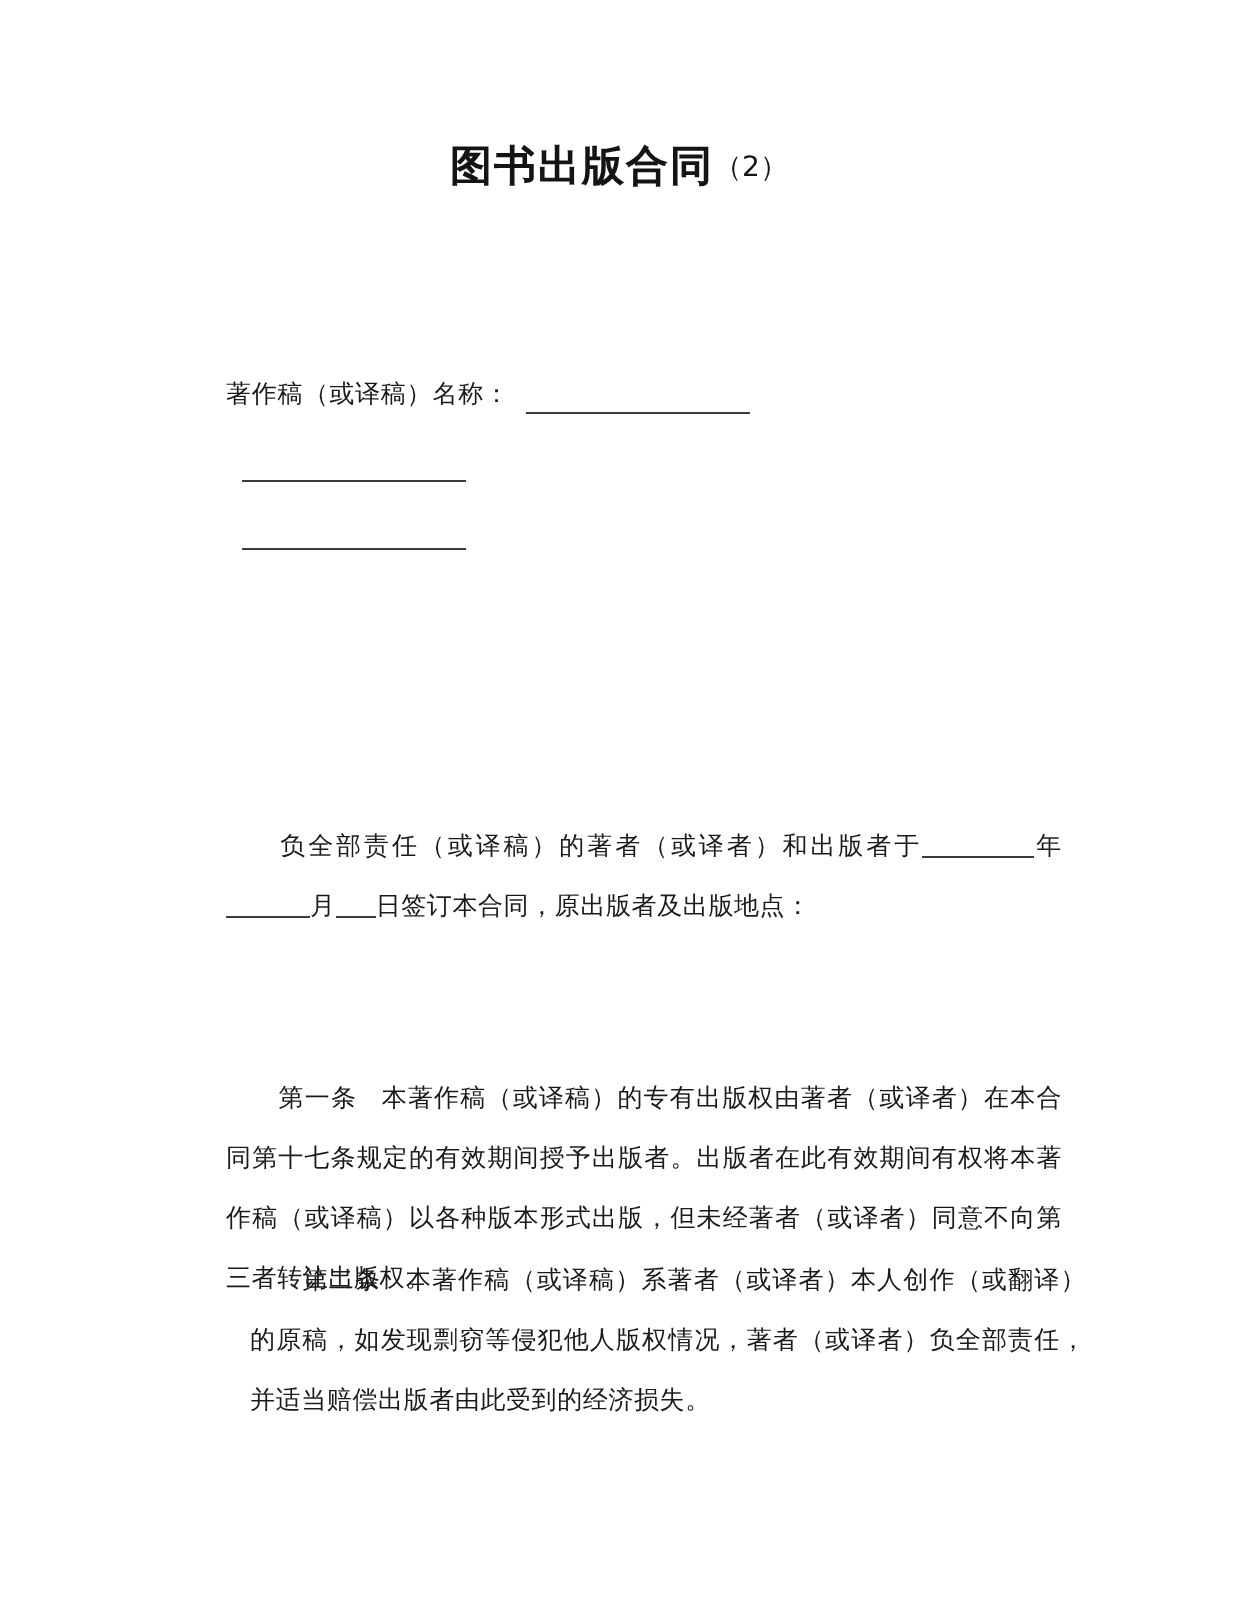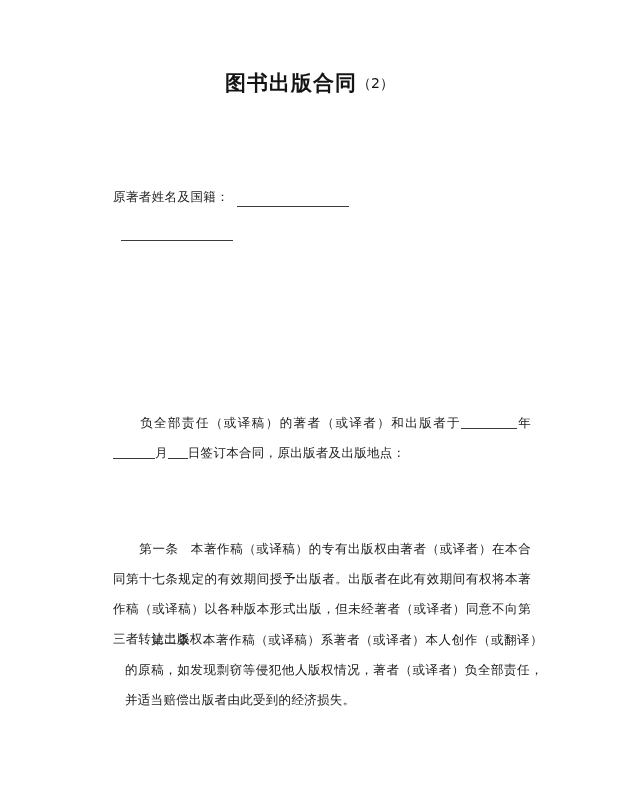--- a/index.html
+++ b/index.html
@@ -126,24 +126,27 @@
 <div class="page">
 
   <div class="doc-title">
     <span class="title-main">图书出版合同</span><span class="title-suffix">（2）</span>
   </div>
 
   <div class="form-block">
 
 
 
+    <div class="form-row">
+      <span class="form-label">著作稿（或译稿）名称：</span>
+      <span class="form-blank blank-w1"></span>
+    </div>
 
 
     <div class="form-row">
-      <span class="form-label">原著者姓名及国籍：</span>
       <span class="form-blank blank-w1"></span>
     </div>
 
     <div class="form-row">
       <span class="form-blank blank-w1"></span>
     </div>
 
   </div>
 
   <div class="para para-date">

